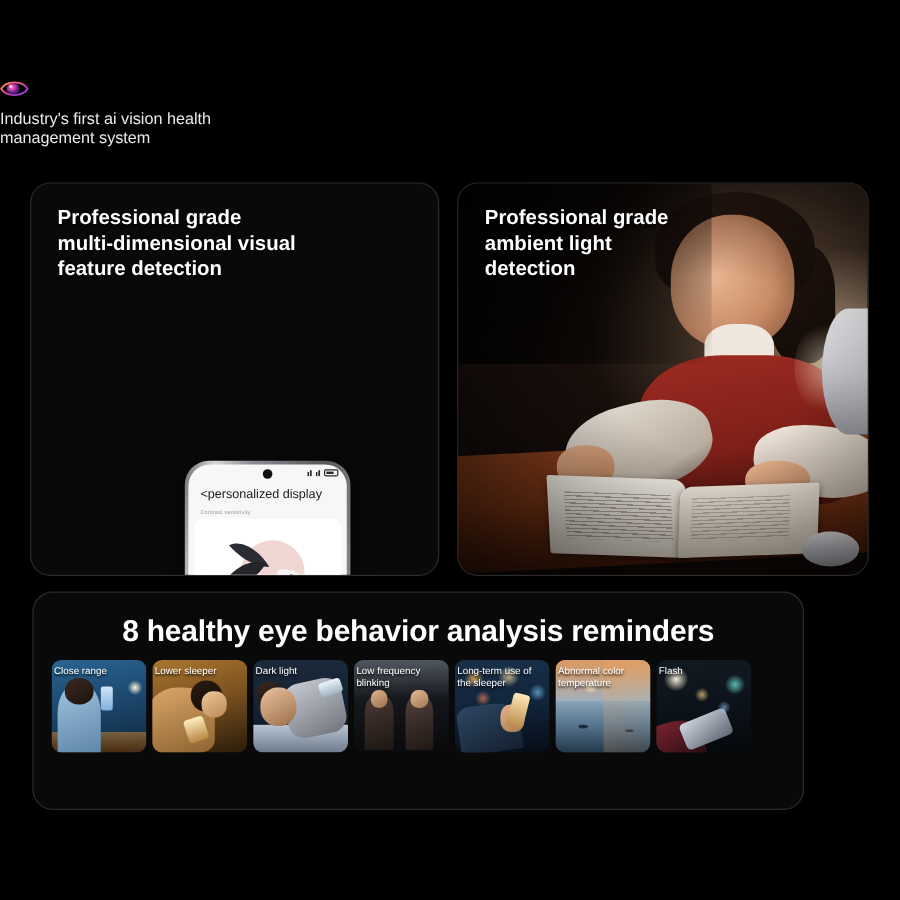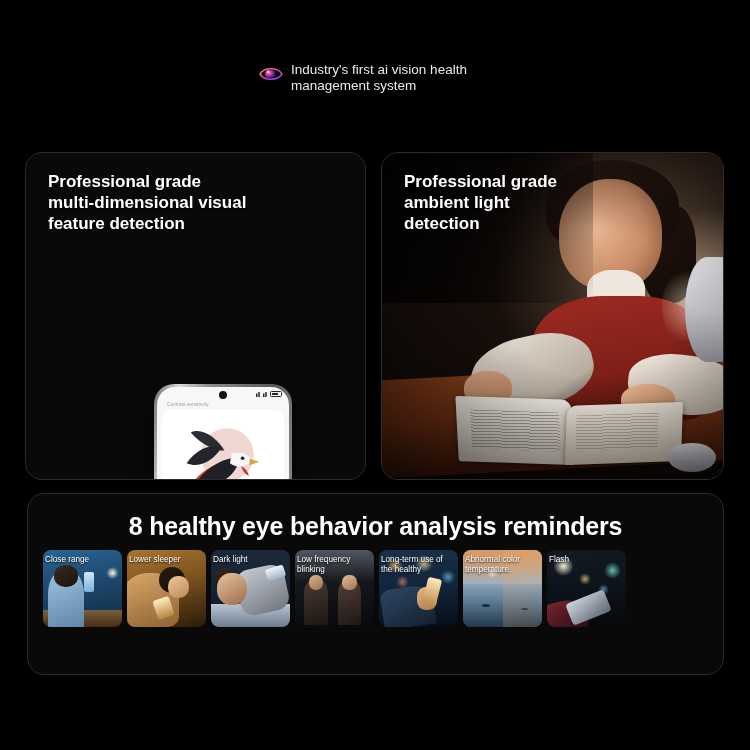--- a/index.html
+++ b/index.html
@@ -7,21 +7,21 @@
     width: 750px; height: 750px;
     background: #000;
     font-family: "Liberation Sans", sans-serif;
     overflow: hidden;
   }
   .page { position: relative; width: 750px; height: 750px; background: #000; }
 
   
   .eyebrow {
     position: absolute; left: 0; top: 62px; width: 750px;
-    display: flex; justify-content: center; align-items: flex-start; gap: 8px;
+    display: flex; justify-content: center; align-items: flex-start; gap: 8px; flex-direction: column;
   }
   .eye-icon { width: 24px; height: 18px; flex: none; margin-top: 3px; }
   .eyebrow-text {
     font-size: 13.5px; line-height: 16px; color: #e9e9ea;
     font-weight: 400; max-width: 200px;
   }
   .headline {
     position: absolute; left: 0; top: 95px; width: 750px;
     text-align: center; color: #fff;
     font-size: 29px; font-weight: 700; letter-spacing: -0.3px;
@@ -30,21 +30,21 @@
   
   .card {
     position: absolute;
     border-radius: 17px;
     background: #090909;
     border: 1px solid #2b2b2b;
     overflow: hidden;
   }
   .card-left  { left: 25px;  top: 152px; width: 341px; height: 328px; }
   .card-right { left: 381px; top: 152px; width: 343px; height: 328px; background:#120b08; }
-  .card-bottom{ left: 27px;  top: 493px; width: 697px; height: 182px; }
+  .card-bottom{ left: 27px;  top: 493px; width: 643px; height: 182px; }
 
   .card-title {
     position: absolute; left: 22px; top: 18px;
     color: #fff; font-size: 17px; font-weight: 700; line-height: 21px;
     z-index: 5; text-shadow: 0 1px 3px rgba(0,0,0,.85);
     white-space: pre-line;
   }
 
   
   .phone {
@@ -316,20 +316,21 @@
 
         <div class="status-bar">
           <span class="punch-hole"></span>
           <span class="status-icons">
             <span class="sig"></span>
             <span class="sig"></span>
             <span class="bat"></span>
           </span>
         </div>
 
+        <div class="nav-title">&lt;personalized display</div>
         <div class="section-label">Contrast sensitivity</div>
 
         <div class="panel">
           <div class="bird-wrap">
             <svg width="84" height="80" viewBox="0 0 120 112">
               <circle cx="66" cy="50" r="38" fill="#f0d7d4"></circle>
               <path d="M14 18 C30 10 52 26 62 44 C48 44 30 36 14 18 Z" fill="#2b2b33"></path>
               <path d="M8 62 C24 40 44 34 58 40 C46 58 28 70 8 62 Z" fill="#24242b"></path>
               <path d="M12 96 C24 78 40 66 56 62 C52 80 38 94 12 96 Z" fill="#e0402c"></path>
               <path d="M22 88 C40 66 62 54 82 54 C84 70 66 90 38 96 Z" fill="#1f1f26"></path>
@@ -426,21 +427,21 @@
       <div class="thumb">
         <div class="thumb-art t6">
             <span class="b1"></span>
             <span class="b2"></span>
             <span class="b3"></span>
             <span class="b4"></span>
             <span class="arm"></span>
             <span class="hd"></span>
             <span class="p"></span>
           </div>
-        <div class="thumb-label">Long-term use of the healthy</div>
+        <div class="thumb-label">Long-term use of the sleeper</div>
       </div>
 
       <div class="thumb">
         <div class="thumb-art t8">
             <span class="sky"></span>
             <span class="water"></span>
             <span class="sun"></span>
             <span class="boat"></span>
             <span class="boat2"></span>
             <span class="overlay"></span>

